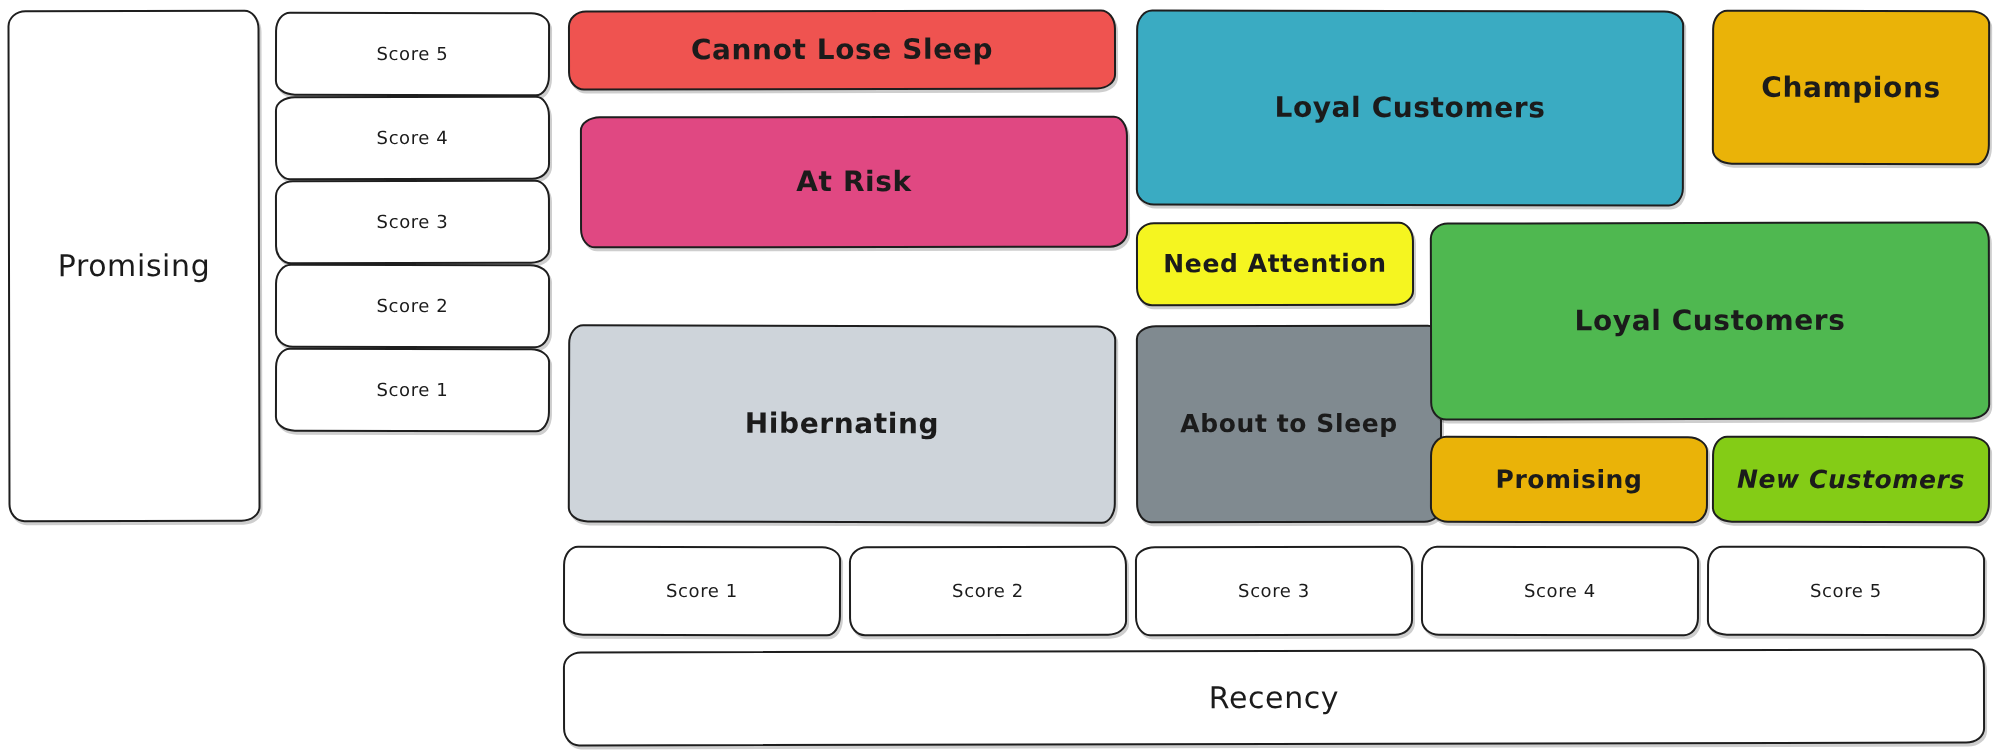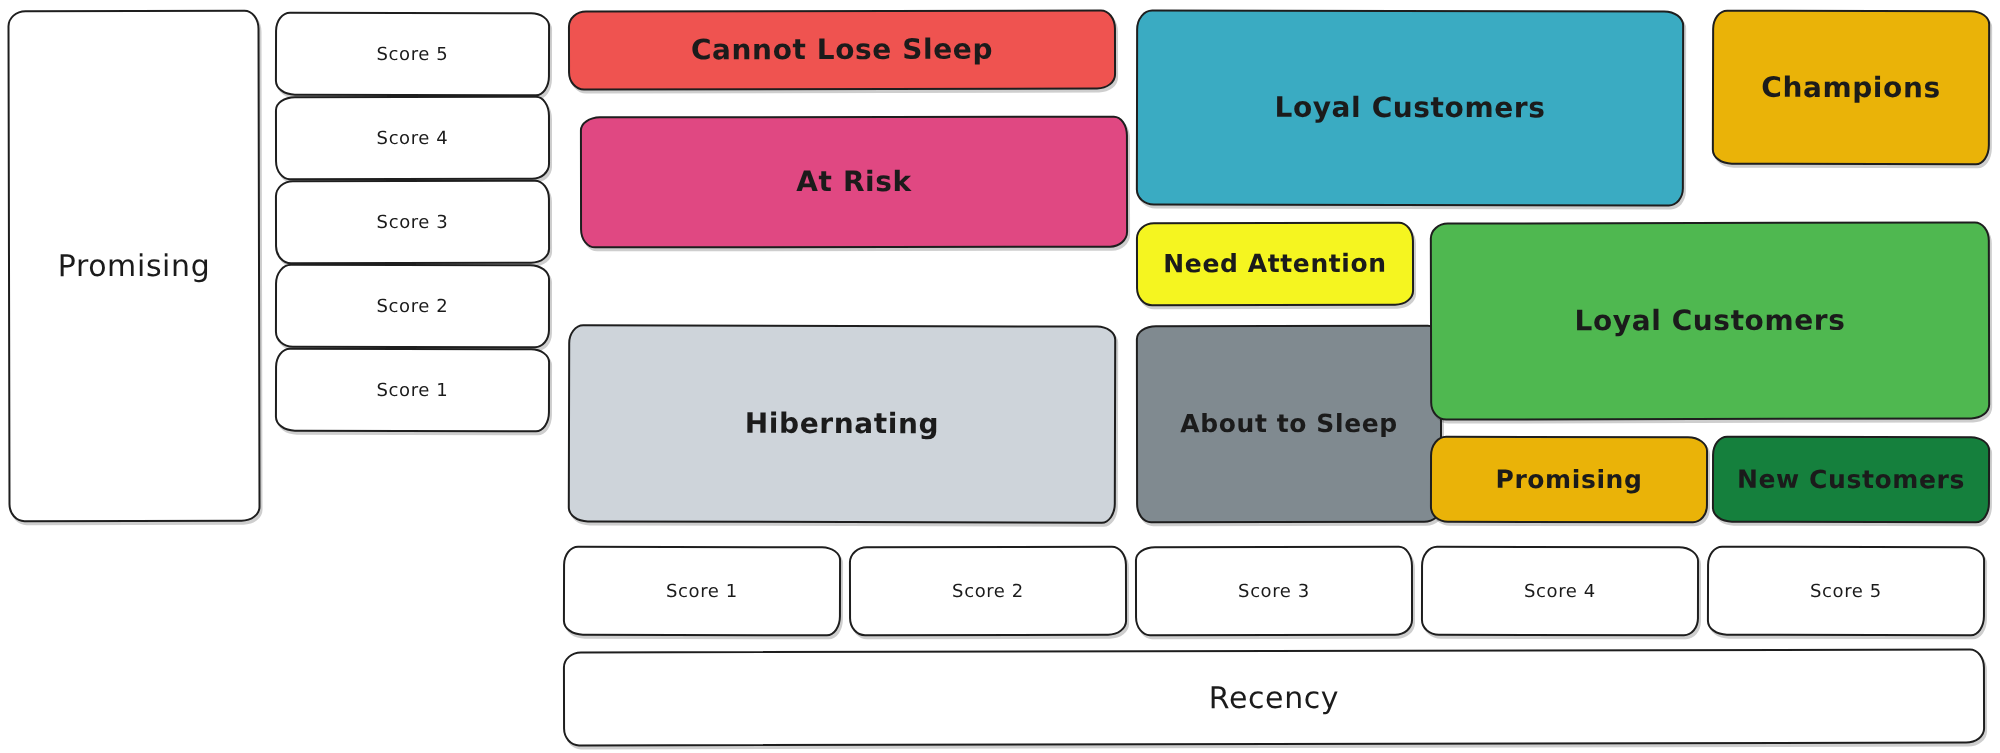--- a/index.html
+++ b/index.html
@@ -102,21 +102,21 @@
   </div>
 
   <div class="box tile w1" style="left:1430px; top:222px; width:560px; height:198px; background:#4fb850;">
     <span>Loyal Customers</span>
   </div>
 
   <div class="box tile small-text w4" style="left:1430px; top:436px; width:278px; height:87px; background:#eab308;">
     <span>Promising</span>
   </div>
 
-  <div class="box tile small-text w2" style="left:1712px; top:436px; width:278px; height:87px; background:#15803d;">
+  <div class="box tile small-text w2" style="left:1712px; top:436px; width:278px; height:87px; background:#84cc16;font-style:italic;">
     <span>New Customers</span>
   </div>
 
   <div class="box plain w2" style="left:563px; top:546px; width:278px; height:90px;">
     <span>Score 1</span>
   </div>
   <div class="box plain w1" style="left:849px; top:546px; width:278px; height:90px;">
     <span>Score 2</span>
   </div>
   <div class="box plain w3" style="left:1135px; top:546px; width:278px; height:90px;">

